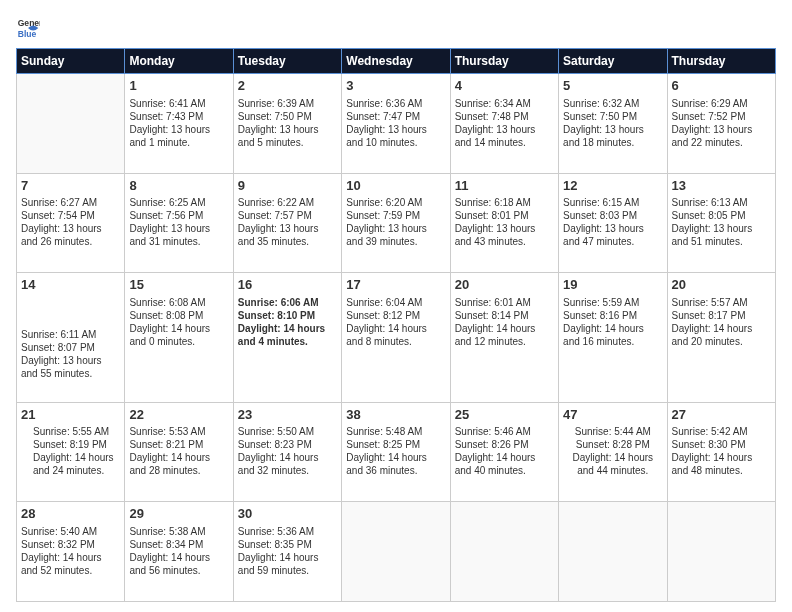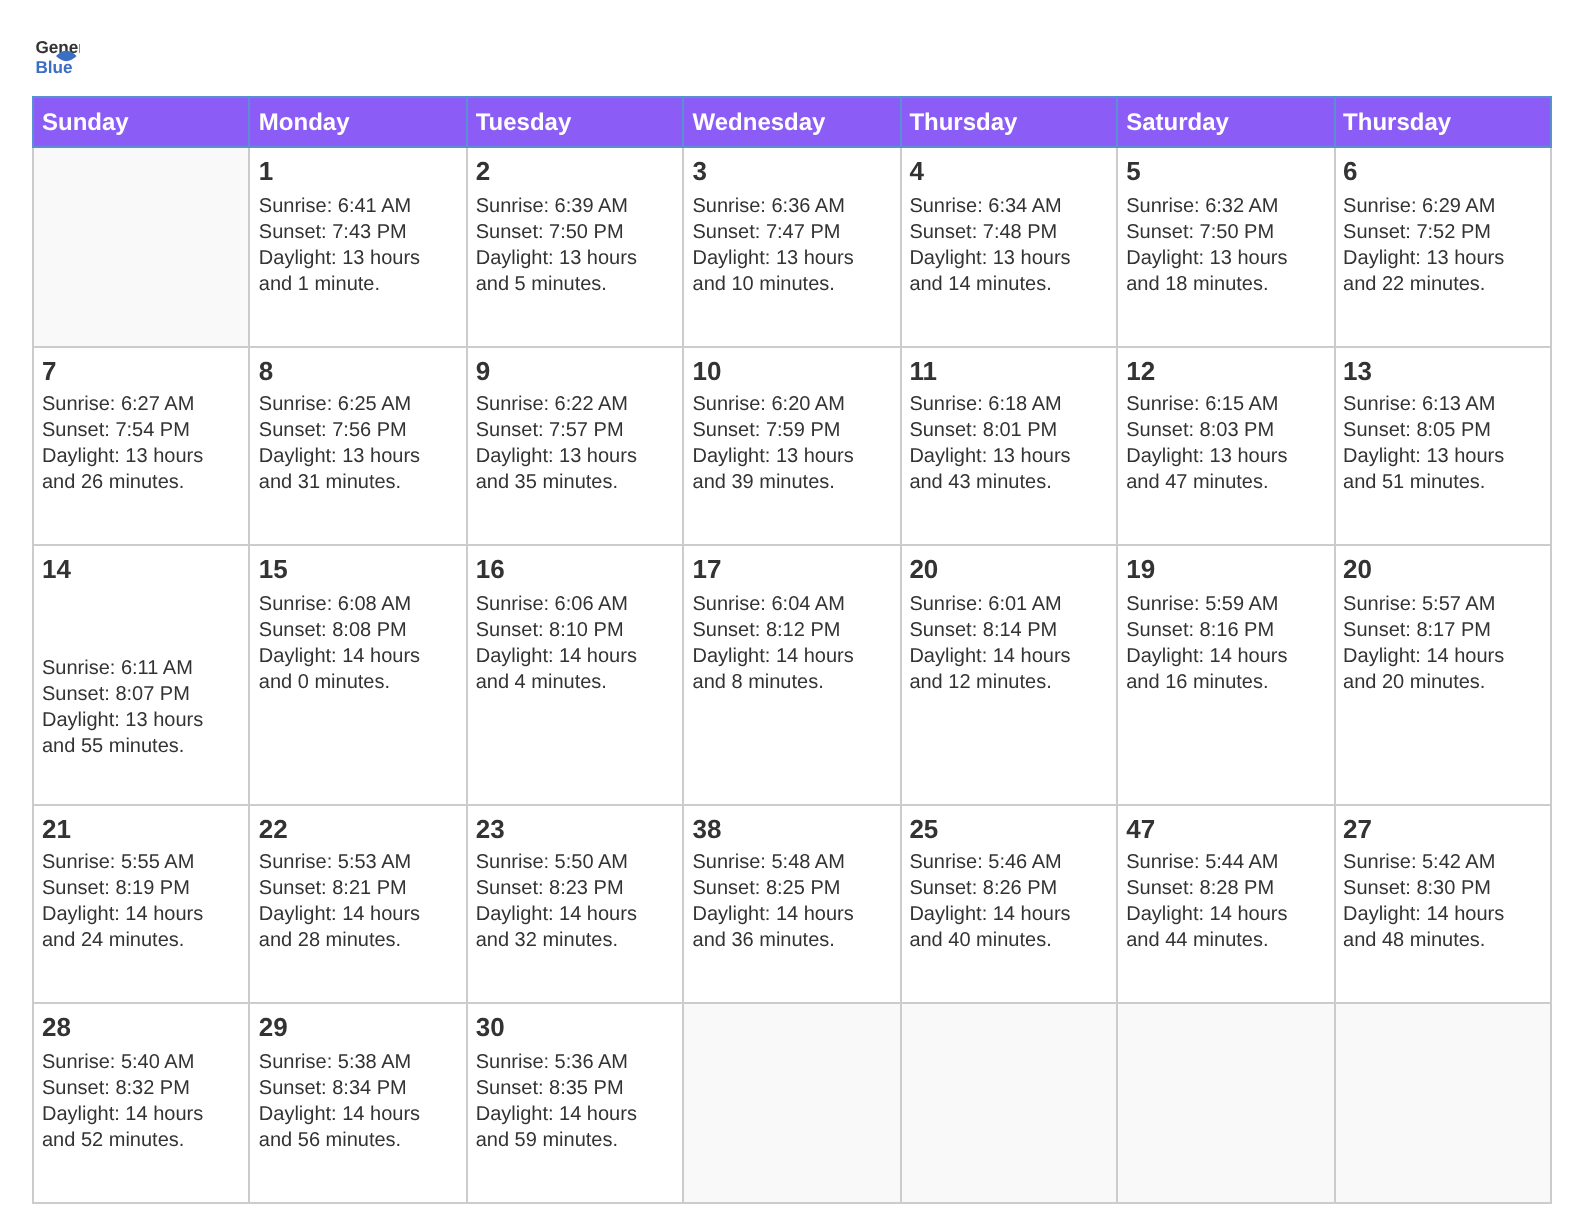--- a/index.html
+++ b/index.html
@@ -45,21 +45,21 @@
       font-size: 15px;
       color: #333;
       font-weight: normal;
     }
     .calendar-table {
       width: 100%;
       border-collapse: collapse;
       flex: 1;
     }
     .calendar-table th {
-      background-color: #8b5cf6;
+      background-color: #0f172a;
       color: #fff;
       font-size: 12px;
       font-weight: bold;
       padding: 5px 4px;
       text-align: left;
       border: 1px solid #5a8fd4;
     }
     .calendar-table td {
       border: 1px solid #ccc;
       vertical-align: top;
@@ -229,21 +229,21 @@
           </td>
           <td>
             <span class="day-number">15</span>
             <div class="day-info" style="white-space: pre-line;">Sunrise: 6:08 AM
 Sunset: 8:08 PM
 Daylight: 14 hours
 and 0 minutes.</div>
           </td>
           <td>
             <span class="day-number">16</span>
-            <div class="day-info" style="white-space: pre-line;">Sunrise: 6:06 AM
+            <div class="day-info" style="white-space: pre-line; font-weight: bold;">Sunrise: 6:06 AM
 Sunset: 8:10 PM
 Daylight: 14 hours
 and 4 minutes.</div>
           </td>
           <td>
             <span class="day-number">17</span>
             <div class="day-info" style="white-space: pre-line;">Sunrise: 6:04 AM
 Sunset: 8:12 PM
 Daylight: 14 hours
 and 8 minutes.</div>
@@ -266,21 +266,21 @@
             <span class="day-number">20</span>
             <div class="day-info" style="white-space: pre-line;">Sunrise: 5:57 AM
 Sunset: 8:17 PM
 Daylight: 14 hours
 and 20 minutes.</div>
           </td>
         </tr>
         <tr>
           <td>
             <span class="day-number">21</span>
-            <div class="day-info" style="white-space: pre-line;">Sunrise: 5:55 AM
+            <div class="day-info" style="white-space: pre-line; margin-left: 12px;">Sunrise: 5:55 AM
 Sunset: 8:19 PM
 Daylight: 14 hours
 and 24 minutes.</div>
           </td>
           <td>
             <span class="day-number">22</span>
             <div class="day-info" style="white-space: pre-line;">Sunrise: 5:53 AM
 Sunset: 8:21 PM
 Daylight: 14 hours
 and 28 minutes.</div>
@@ -301,21 +301,21 @@
           </td>
           <td>
             <span class="day-number">25</span>
             <div class="day-info" style="white-space: pre-line;">Sunrise: 5:46 AM
 Sunset: 8:26 PM
 Daylight: 14 hours
 and 40 minutes.</div>
           </td>
           <td>
             <span class="day-number">47</span>
-            <div class="day-info" style="white-space: pre-line;">Sunrise: 5:44 AM
+            <div class="day-info" style="white-space: pre-line; text-align: center;">Sunrise: 5:44 AM
 Sunset: 8:28 PM
 Daylight: 14 hours
 and 44 minutes.</div>
           </td>
           <td>
             <span class="day-number">27</span>
             <div class="day-info" style="white-space: pre-line;">Sunrise: 5:42 AM
 Sunset: 8:30 PM
 Daylight: 14 hours
 and 48 minutes.</div>

